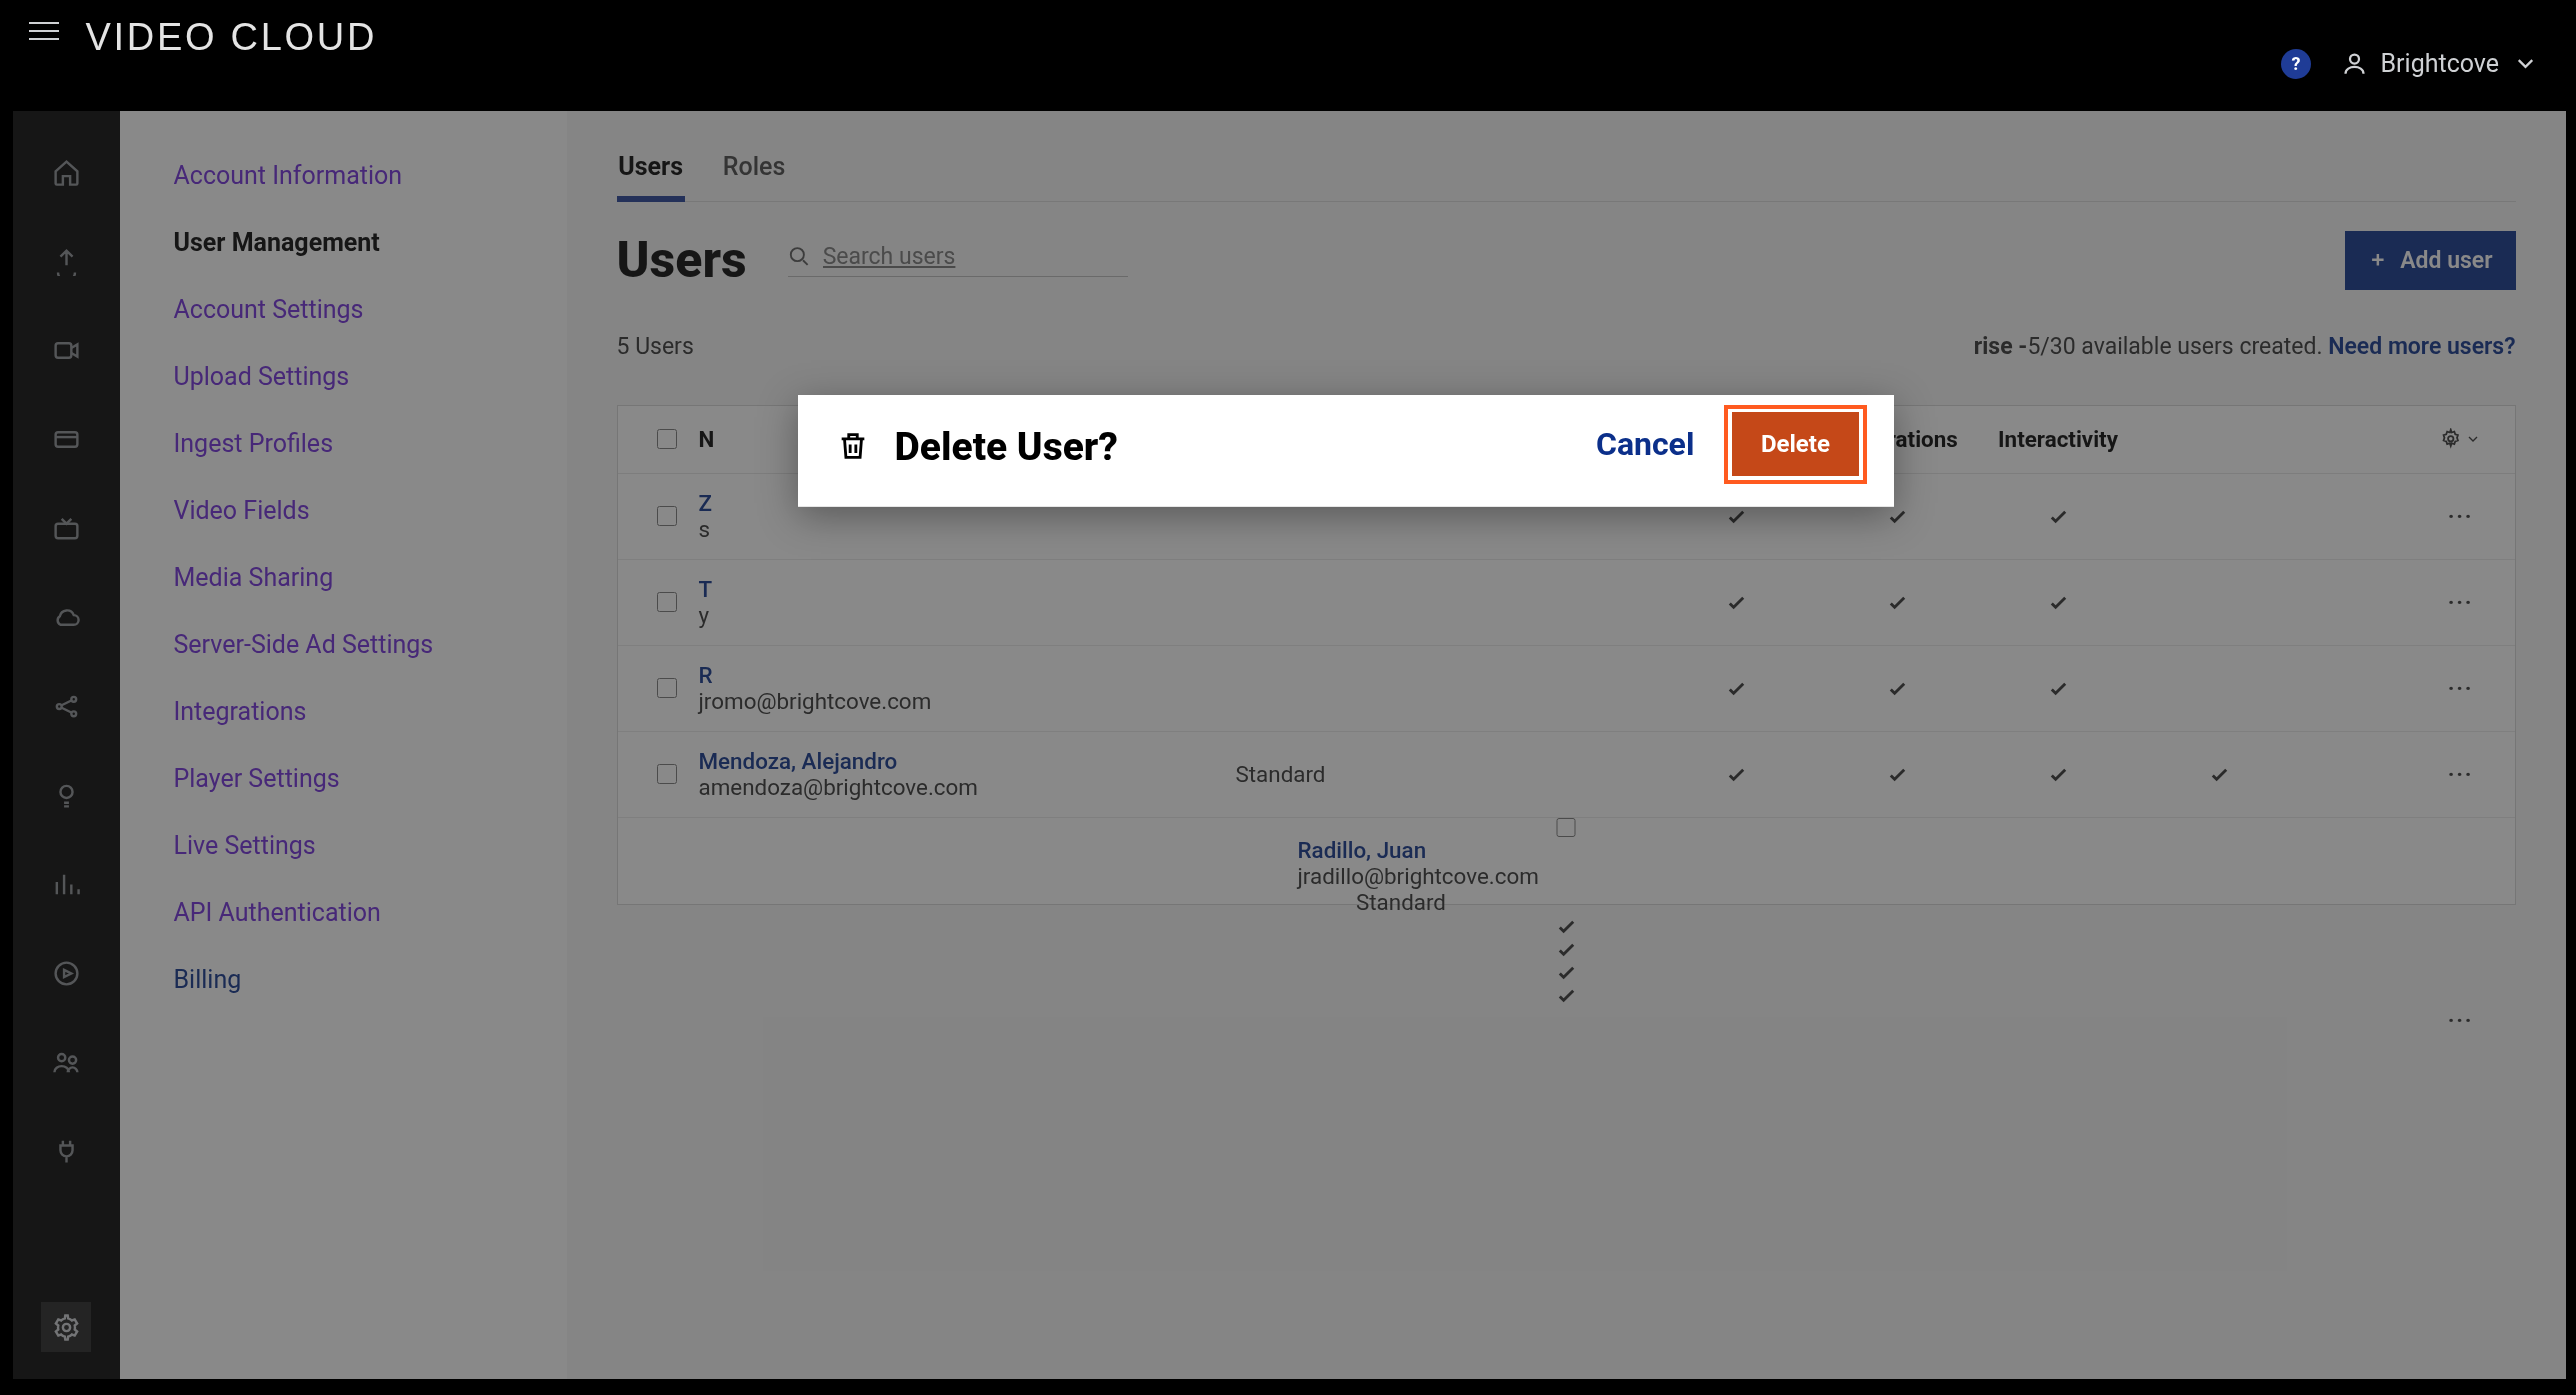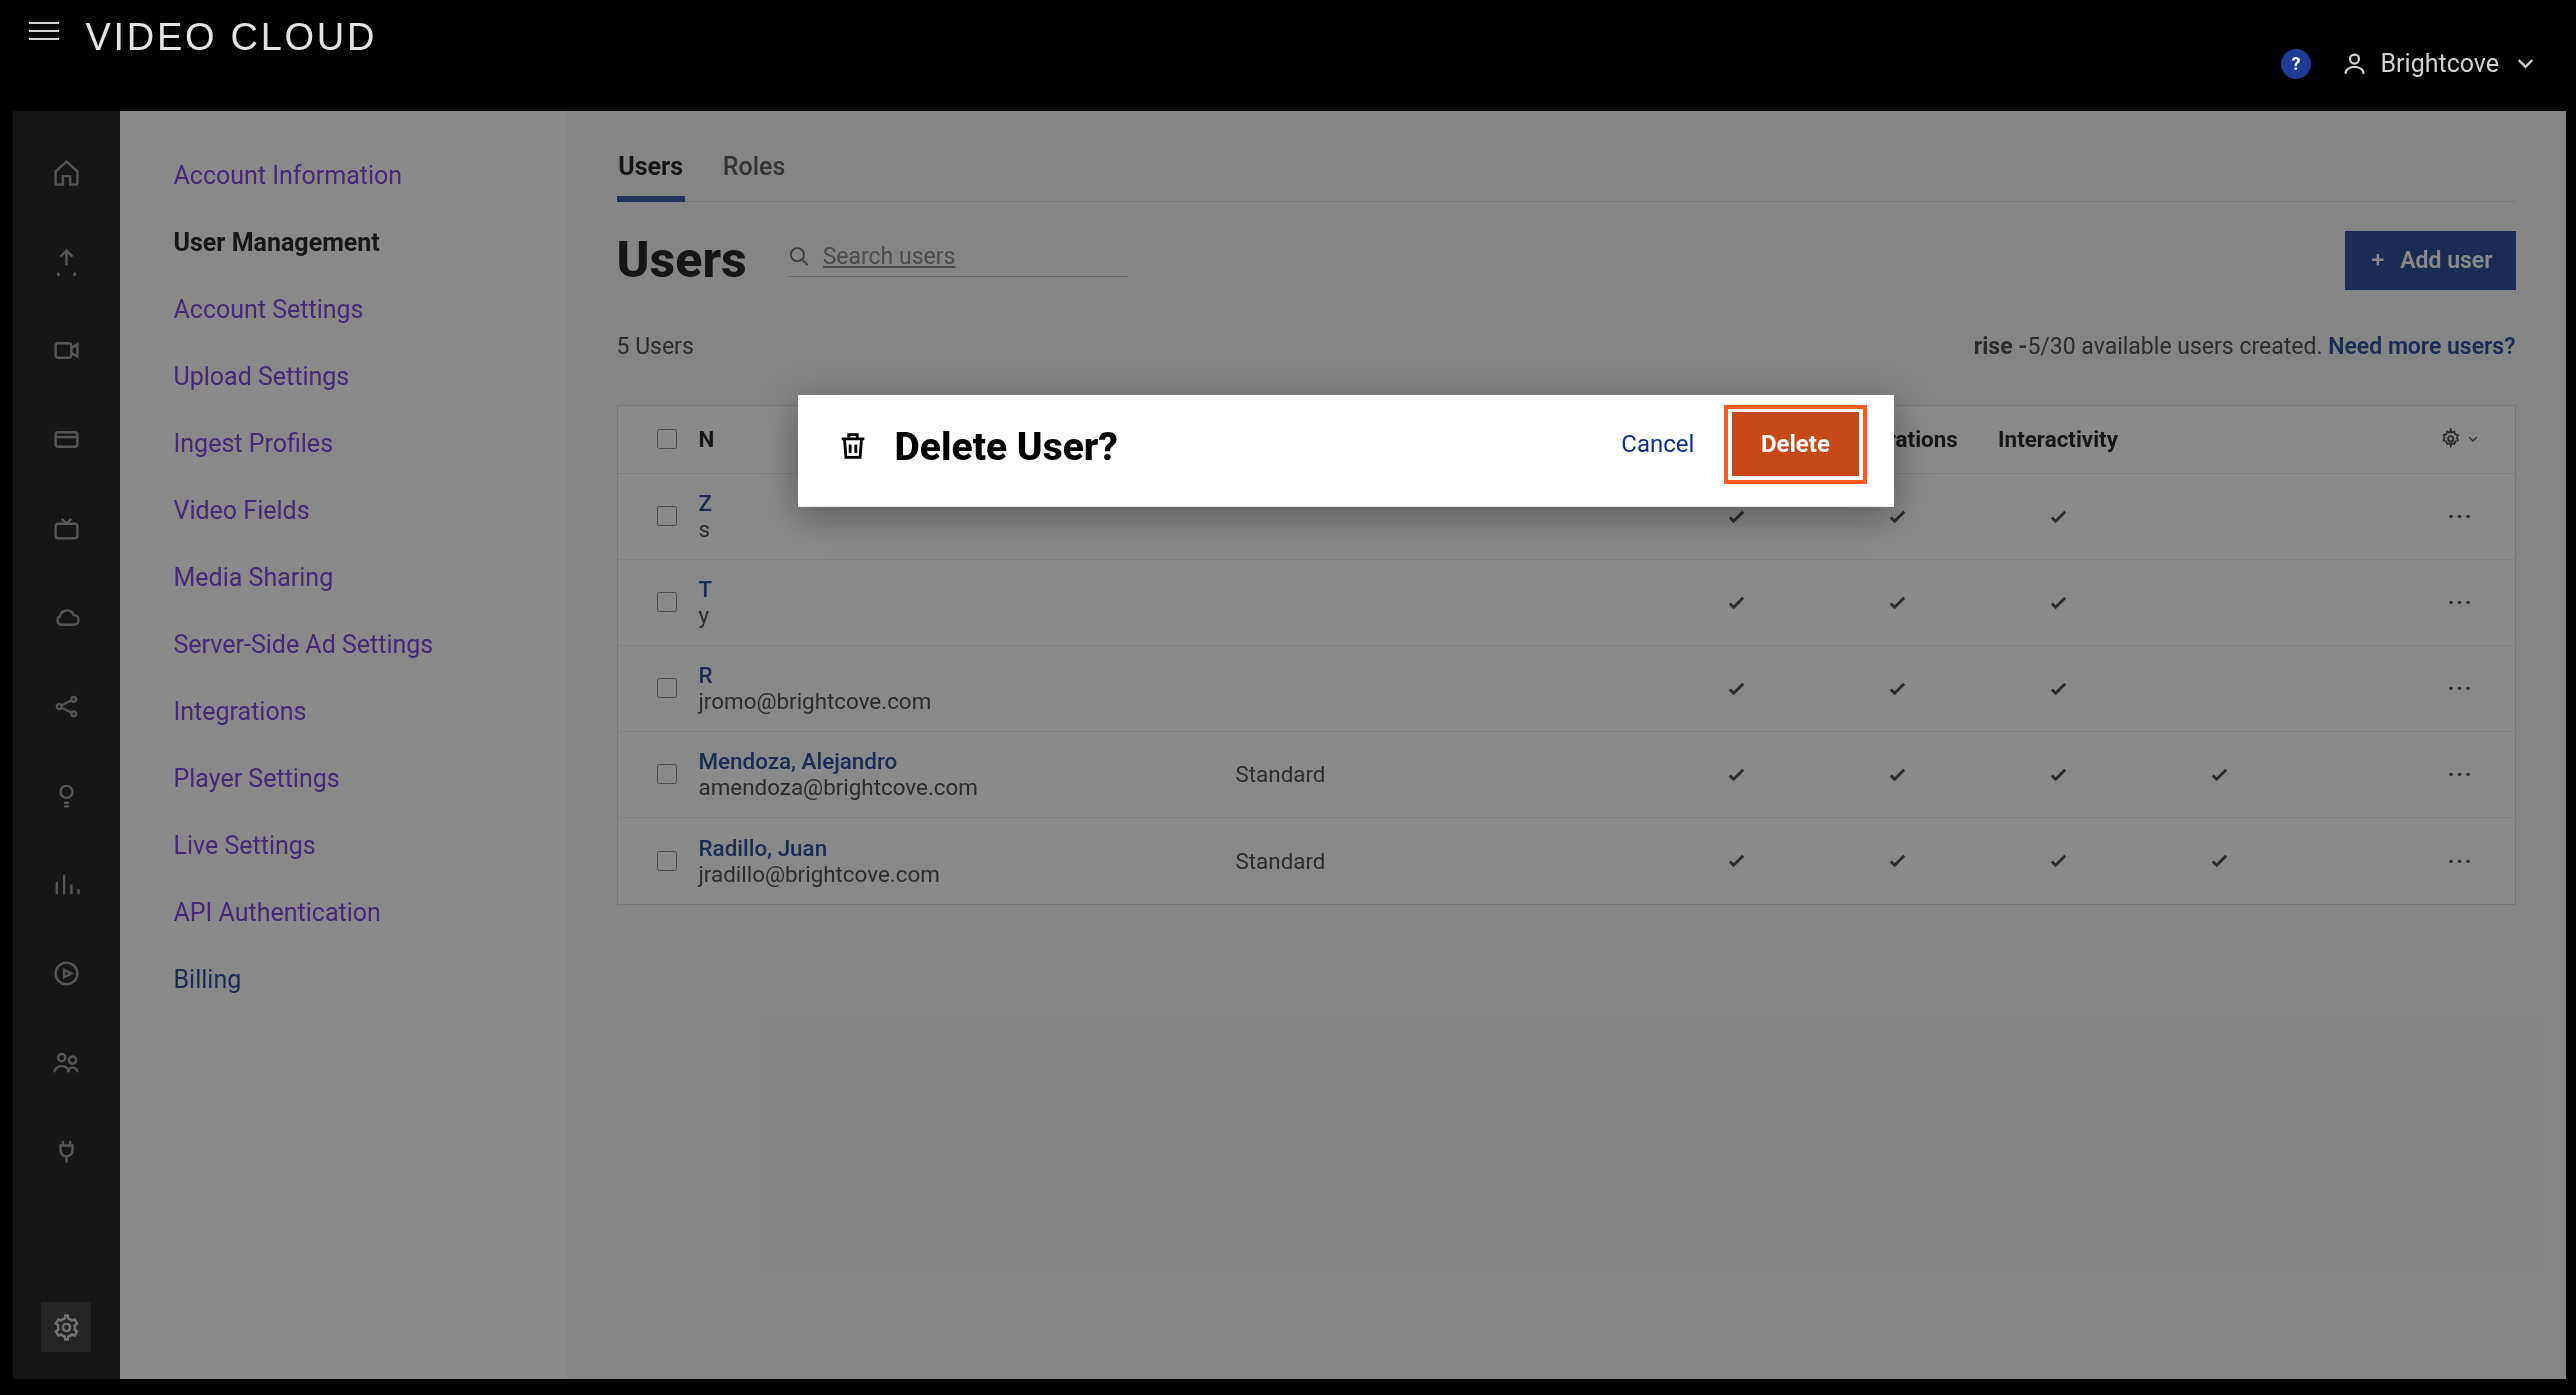--- a/index.html
+++ b/index.html
@@ -46,21 +46,21 @@
 
 .subinfo { margin-top: 43px; display:flex; font-size:23px; color:#303030;align-items:center;}
 .subinfo .right { margin-left:auto; }
 .subinfo .need-link { color:#0b2f8a; font-weight:600; margin-left:0;}
 .subinfo strong{font-weight:700;}
 
 
 .table { margin-top: 45px; border:0.9px solid #d6d6d6; background:#fff; }
 .theadrow { display:flex; align-items:center; border-bottom:0.9px solid #e4e4e4; font-size:22.4px; font-weight:700; color:#000; height:68px; padding: 0 18px;}
 .trow { display:flex; align-items:center; border-bottom:0.9px solid #e8e8e8; font-size:22.4px; color:#303030; height:86px; padding: 0 18px;}
-.trow:last-child { border-bottom:none;}
+.trow:last-child { border-bottom:none;flex-direction:column;}
 .col-check { width:63px; display:flex; justify-content:center;}
 .col-name { width:537px; }
 .col-role { width:420px;}
 .col-c { width:161px; display:flex; justify-content:center;}
 .col-settings { width:72px; display:flex; justify-content:center; align-items:center; gap:3.6px; margin-left:auto;}
 .name-link { color:#0b2f8a; font-weight:500; }
 .email { color:#303030; font-size:22.4px;}
 input[type=checkbox]{width:19.7px;height:19.7px;}
 .check-icon svg{width:23px;height:23px;}
 .more-icon { letter-spacing:1.8px; font-weight:700;}
@@ -68,21 +68,21 @@
 
 .overlay { position:absolute; inset:0; top:95px; background: rgba(40,40,40,0.55); }
 .modal { position:absolute; top: 379px; left: 785px; width: 1096px; background:#fff; box-shadow: 0 9px 36px rgba(0,0,0,0.35);}
 .modal-head { display:flex; align-items:center; gap:25px; padding: 29px 38px 36px; border-bottom:0.9px solid #e6e6e6; background:#fff;}
 .modal-head .trash svg{width:34px;height:34px;}
 .modal-title { font-size:39px; font-weight:800; color:#000;}
 .modal-close { margin-left:auto; color:#0b2f8a; font-size:21.5px; font-weight:700; cursor:pointer;}
 .modal-close svg{width:19.7px;height:19.7px;}
 .modal-body { padding: 29px 38px 161px; font-size:24px; color:#303030; background:#f7f7f7;}
 .modal-foot { position:absolute; bottom: 23px; right: 27px; display:flex; align-items:center; gap: 30px;}
-.cancel-btn { color:#0b2f8a; font-size:24px; font-weight:400; background:none; border:none; cursor:pointer;margin-left:33px;}
+.cancel-btn { color:#0b2f8a; font-size:32px; font-weight:700; background:none; border:none; cursor:pointer;margin-left:33px;}
 .delete-btn { background:#c54818; color:#fff; font-size:24px; font-weight:700; padding: 18px 29px; border:none; cursor:pointer;}
 .delete-highlight { border:4.5px solid #ff5a1f; padding:3.6px; }
 
 </style>
 </head>
 <body>
 
 <div class="frame">
 
   <div class="header">

